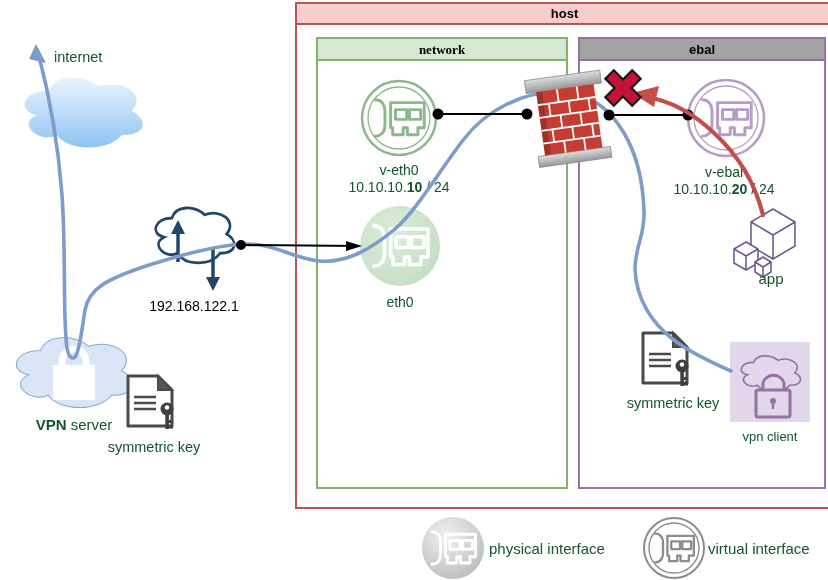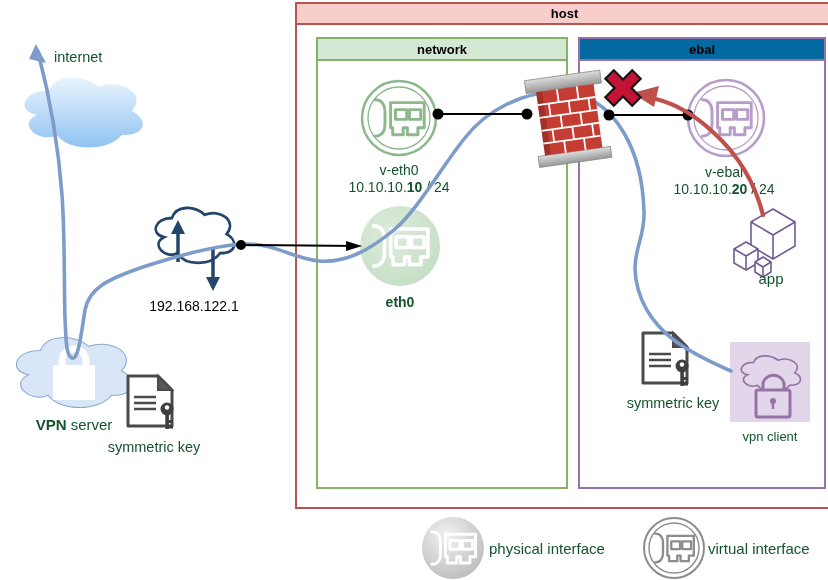--- a/index.html
+++ b/index.html
@@ -3,23 +3,23 @@
 <meta charset="utf-8">
 <style>
   html,body{margin:0;padding:0;background:#fff;}
   #stage{position:relative;width:828px;height:580px;overflow:hidden;
          font-family:"Liberation Sans",sans-serif;background:#fff;margin-left:8px;}
   .box{position:absolute;box-sizing:border-box;background:transparent;}
   .hdr{box-sizing:border-box;text-align:center;font-weight:700;font-size:13px;color:#000;}
   #hostBox{left:287px;top:2px;width:539px;height:507px;border:2px solid #b85450;}
   #hostHdr{height:21px;line-height:20px;background:#f8cecc;border-bottom:2px solid #b85450;}
   #netBox{left:308px;top:37px;width:252px;height:452px;border:2px solid #82b366;}
-  #netHdr{height:22px;line-height:21px;background:#d5e8d4;border-bottom:2px solid #82b366;}
+  #netHdr{height:22px;line-height:21px;background:#d5e8d4;border-bottom:2px solid #82b366;font-family:Liberation Serif, serif;}
   #ebalBox{left:570px;top:37px;width:248px;height:452px;border:2px solid #9673a6;}
-  #ebalHdr{height:22px;line-height:21px;background:#0369a1;border-bottom:2px solid #9673a6;}
+  #ebalHdr{height:22px;line-height:21px;background:#a3a3a3;border-bottom:2px solid #9673a6;}
   svg.layer{position:absolute;left:0;top:0;}
   #svgBase{z-index:2;}
   .lbl{position:absolute;z-index:3;font-size:14px;color:#14532d;white-space:nowrap;
        transform:translateX(-50%);text-align:center;}
   .lbl.la{transform:none;text-align:left;}
   .navy{color:#000000;}
   #svgLines{z-index:4;}
   #svgTop{z-index:5;}
   .nicstroke{fill:none;stroke-linecap:round;stroke-linejoin:round;}
 </style>
@@ -143,21 +143,21 @@
     </g>
   </svg>
 
   <div class="lbl la" style="left:46px;top:49px;font-size:14.5px;">internet</div>
   <div class="lbl navy" style="left:186px;top:298px;">192.168.122.1</div>
   <div class="lbl" style="left:66px;top:416px;font-size:15px;"><b>VPN</b><span> server</span></div>
   <div class="lbl" style="left:146px;top:439px;font-size:14.5px;">symmetric key</div>
 
   <div class="lbl" style="left:391px;top:162px;">v-eth0</div>
   <div class="lbl" style="left:391px;top:179px;"><span>10.10.10.</span><b>10</b><span> / 24</span></div>
-  <div class="lbl" style="left:392px;top:294px;font-weight:bold;">eth0</div>
+  <div class="lbl" style="left:392px;top:294px;">eth0</div>
 
   <div class="lbl" style="left:716px;top:164px;">v-ebal</div>
   <div class="lbl" style="left:716px;top:181px;"><span>10.10.10.</span><b>20</b><span> / 24</span></div>
   <div class="lbl" style="left:763px;top:270px;font-size:15px;">app</div>
   <div class="lbl" style="left:665px;top:395px;font-size:14.5px;">symmetric key</div>
   <div class="lbl" style="left:762px;top:429px;font-size:13px;">vpn client</div>
 
   <div class="lbl la" style="left:481px;top:540px;font-size:15px;">physical interface</div>
   <div class="lbl la" style="left:700px;top:540px;font-size:15px;">virtual interface</div>
 

